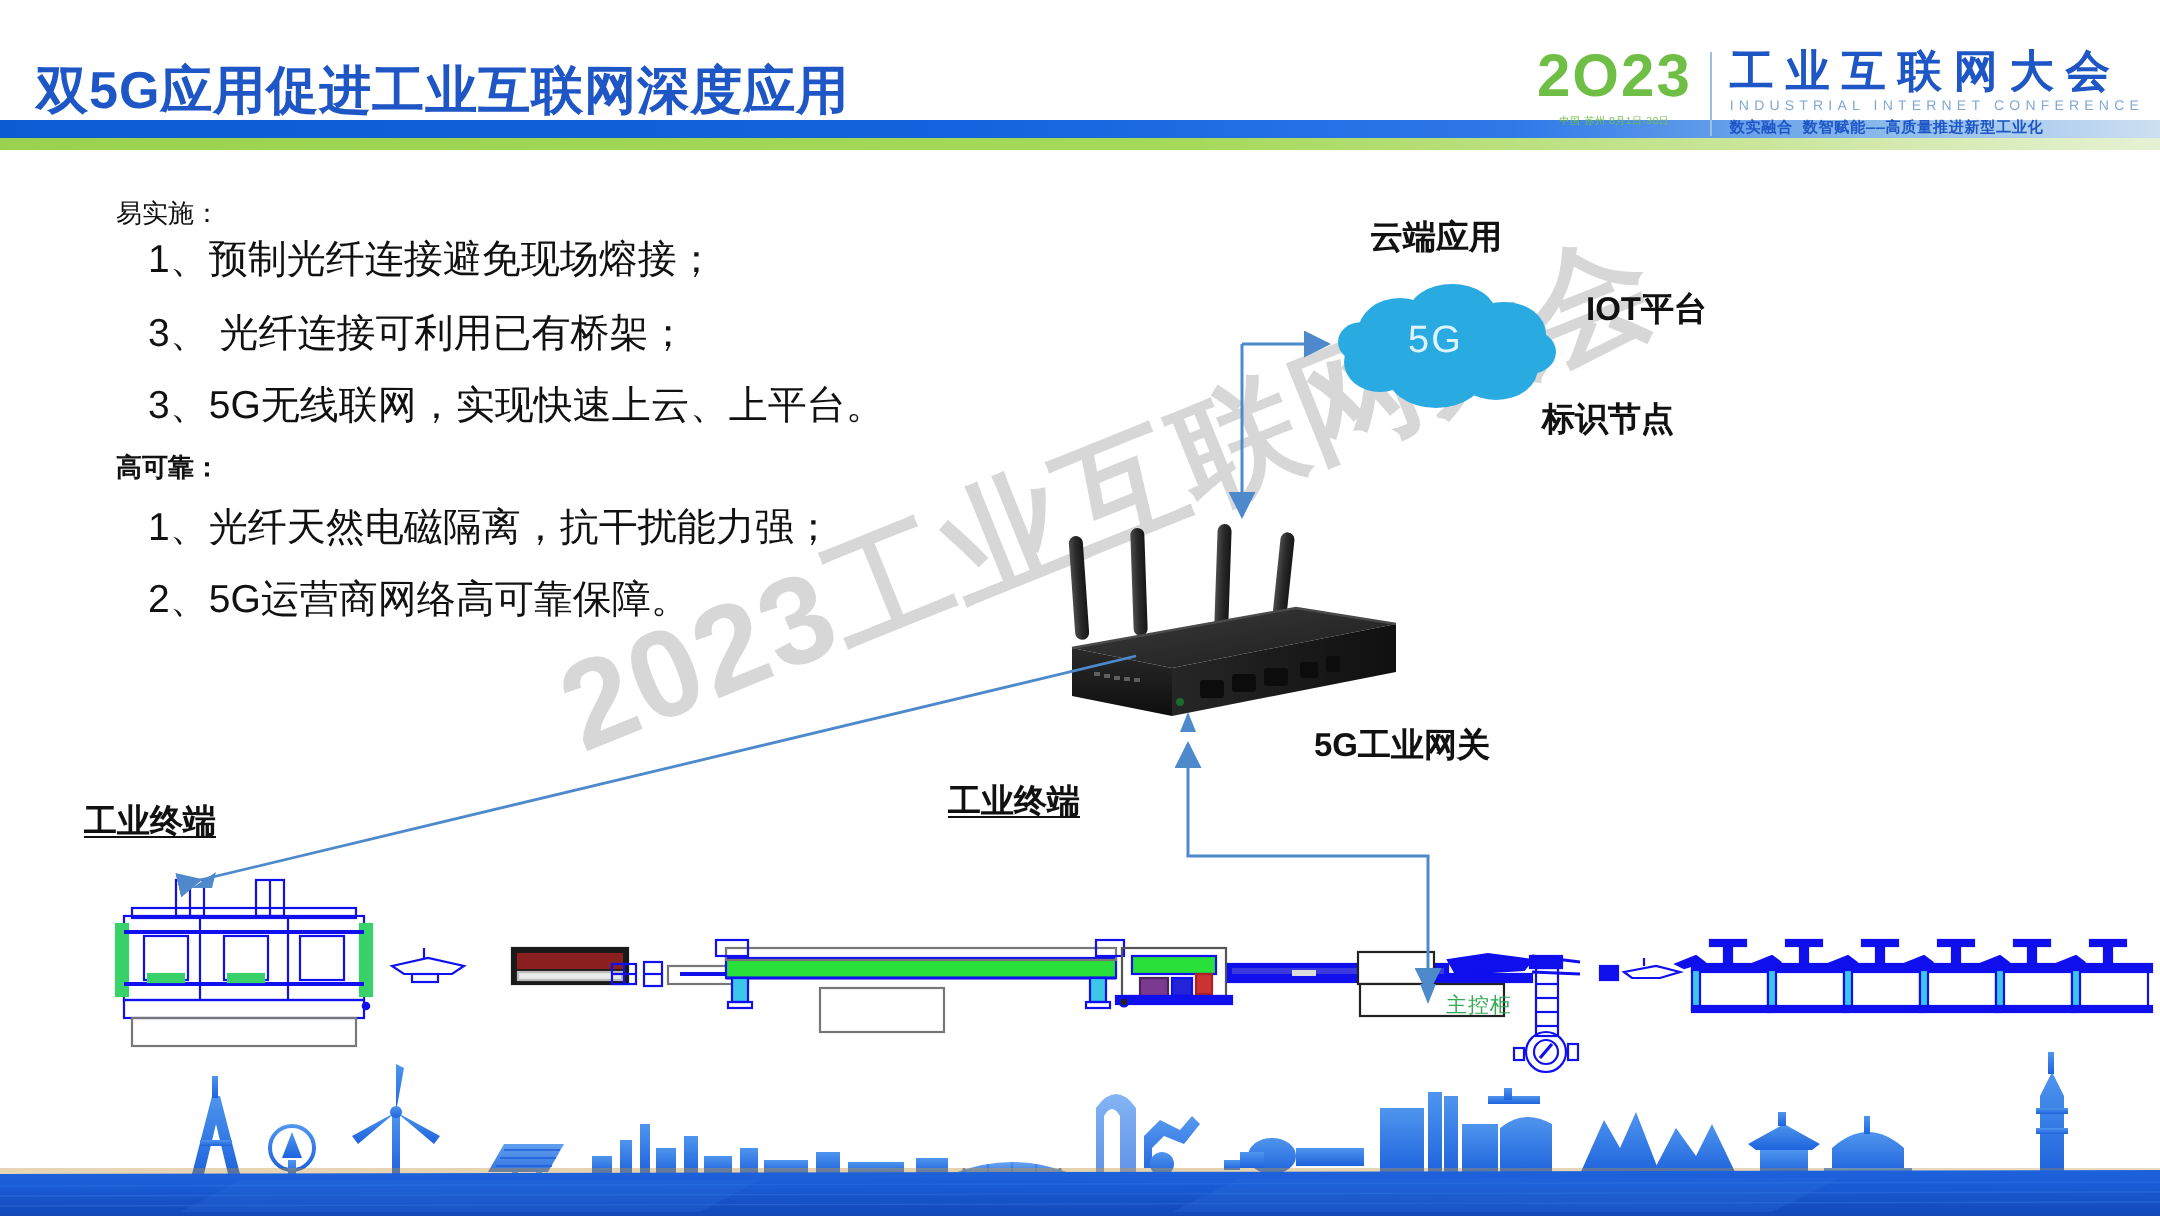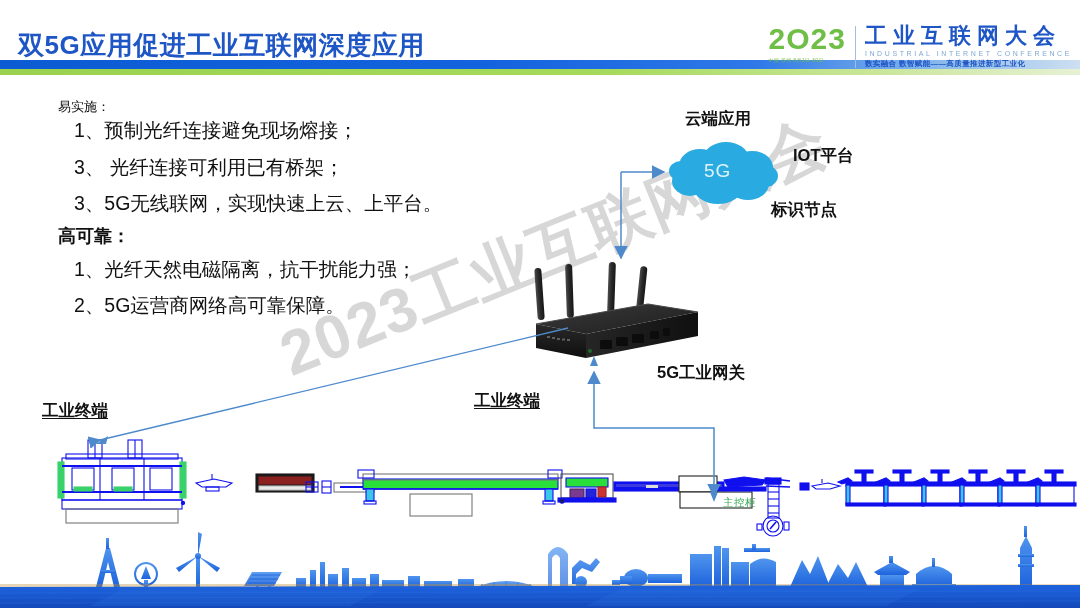--- a/index.html
+++ b/index.html
@@ -22,56 +22,56 @@
     position:absolute; left:0; top:60px; width:1080px; height:9px;
     background:linear-gradient(90deg,#0B5BD3 0%,#1463DE 45%,#2E78E8 70%,#8FBDEB 88%,#cddff2 100%);
   }
   .rule-green {
     position:absolute; left:0; top:69px; width:1080px; height:6px;
     background:linear-gradient(90deg,#9AD24F 0%,#A5D95A 55%,#CBE69C 82%,#e6f1d4 100%);
   }
 
   
   .logo { position:absolute; right:8px; top:24px; height:48px; display:flex; align-items:flex-start; }
-  .logo-year-wrap { position:relative; padding-right:9px; text-align:left;margin-left:32px; }
+  .logo-year-wrap { position:relative; padding-right:9px; text-align:center;margin-left:32px; }
   .logo-year {
     font-size:30px; font-weight:bold; color:#6FBE45; letter-spacing:1px; line-height:30px;
   }
   .logo-year-sub { font-size:5px; color:#6FBE45; letter-spacing:0.3px; margin-top:3px; white-space:nowrap; }
   .logo-divider { width:1px; background:#9cc0de; margin:2px 9px 2px 0; height:42px; }
   .logo-right { text-align:left; }
   .logo-cn {
     font-size:22px; font-weight:bold; color:#1F56C6; letter-spacing:6px; line-height:24px; white-space:nowrap;
   }
   .logo-en {
     font-size:7px; color:#7FA8D4; letter-spacing:2.6px; margin-top:2px; white-space:nowrap;
   }
   .logo-slogan {
-    font-size:7.5px; font-weight:bold; color:#1F56C6; letter-spacing:0.4px; margin-top:2px; white-space:nowrap;
+    font-size:7.5px; font-weight:bold; color:#1F56C6; letter-spacing:0.4px; margin-top:2px; white-space:nowrap;font-family:Liberation Mono, monospace;
   }
 
   
   .watermark {
     position:absolute; left:268px; top:318px;
     font-size:62px; font-weight:bold; color:#C9C9C9;
     transform:rotate(-22deg); transform-origin:0 0;
     white-space:nowrap; opacity:.72; pointer-events:none;
     letter-spacing:1px;
   }
 
   
   .bullets { position:absolute; left:58px; top:100px; width:470px; }
   .b-head {
     font-size:13px; font-weight:normal; color:#111; line-height:1.0; margin-bottom:8px;
   }
   .b-item {
     font-size:19.5px; font-weight:normal; color:#111; line-height:1.0;
     margin-bottom:17px; padding-left:16px;
   }
-  .b-head2 { font-size:18px; font-weight:bold; color:#111; line-height:1.0; margin:-4px 0 15px 0; }
+  .b-head2 { font-size:13px; font-weight:bold; color:#111; line-height:1.0; margin:-4px 0 15px 0; }
 
   
   .cloud-label {
     position:absolute; left:685px; top:108px;
     font-size:16.5px; font-weight:bold; color:#111;
   }
   .cloud { position:absolute; left:666px; top:140px; width:118px; height:70px; }
   .cloud svg { display:block; }
   .cloud-text {
     position:absolute; left:704px; top:160px;

